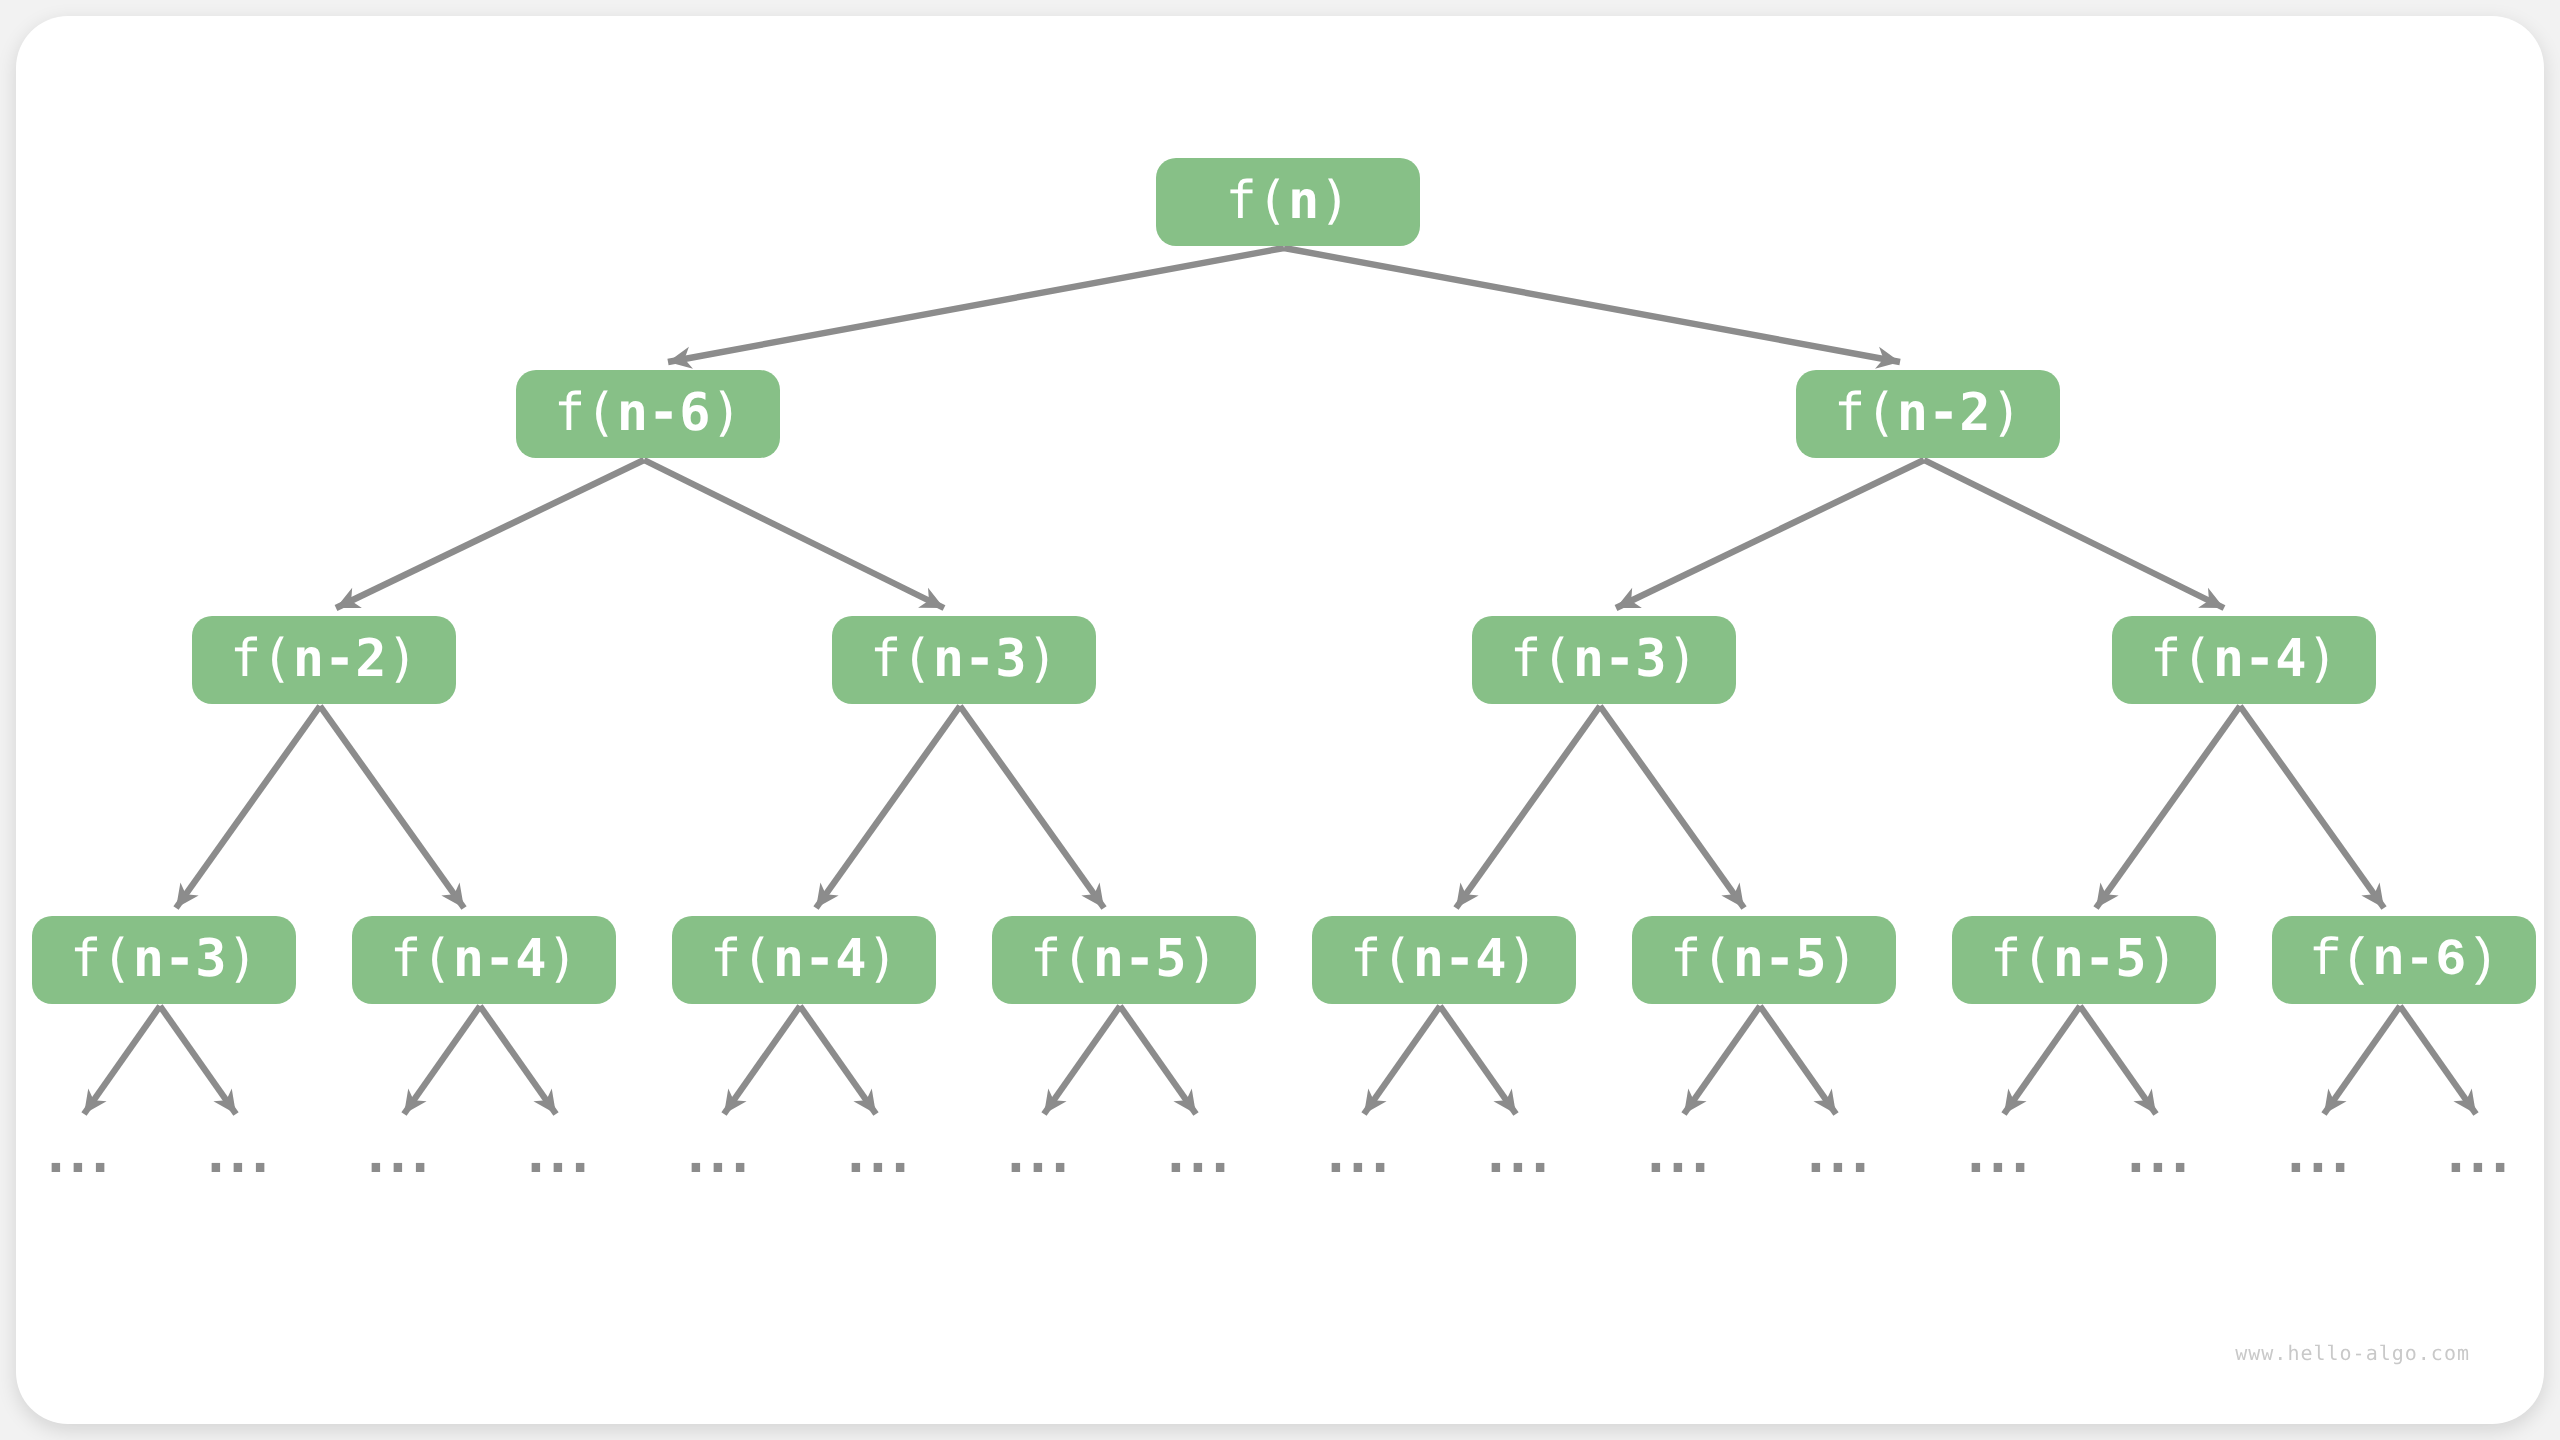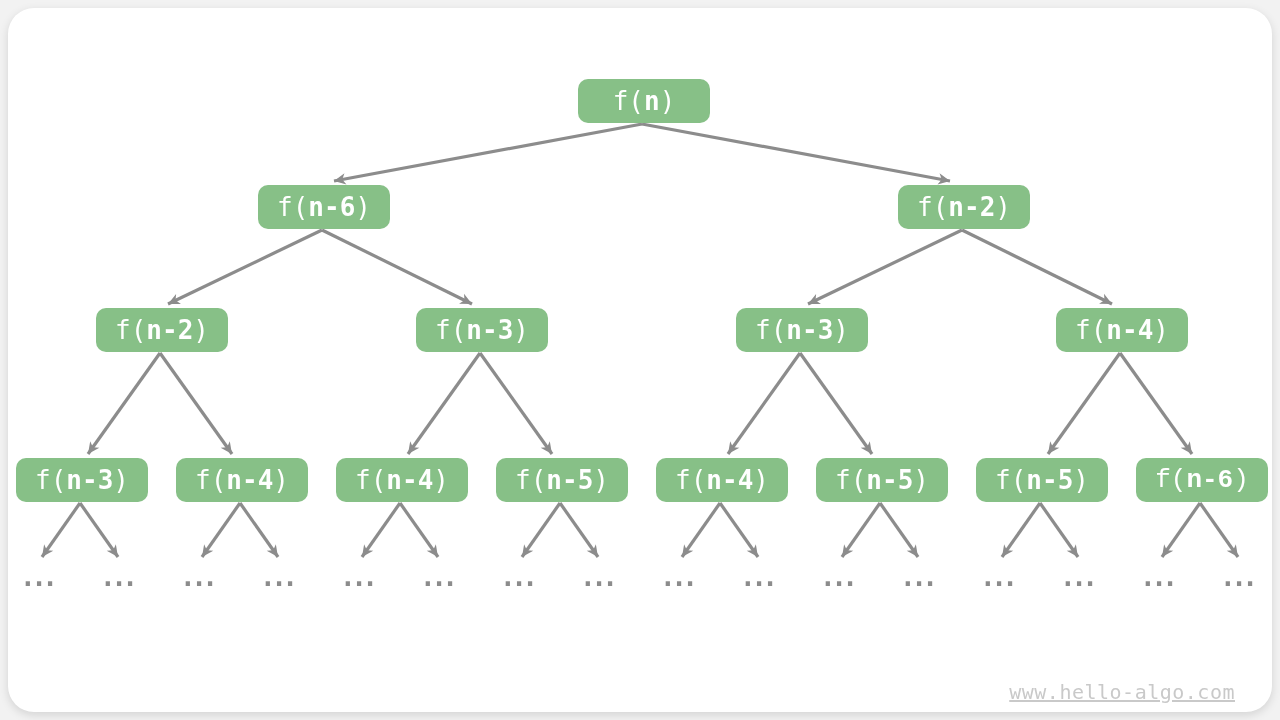--- a/index.html
+++ b/index.html
@@ -50,25 +50,24 @@
     text-align:center;
     color:var(--arrow);
     font-family:"DejaVu Sans","Liberation Sans",sans-serif;
     font-weight:bold;
     font-size:24px;
     letter-spacing:2px;
     line-height:24px;
   }
   .watermark{
     position:absolute;
-    right:45px;bottom:16px;
+    right:45px;bottom:37px;
     color:var(--watermark);
-    font-size:20px;
+    font-size:10px;
     letter-spacing:0.5px;
-    text-decoration:underline;
   }
 </style>
 </head>
 <body>
 
 <div class="card"></div>
 
 <svg class="edges" viewBox="0 0 1280 720">
   <defs>
     <marker id="ah" viewBox="0 0 12 12" refX="11" refY="6" markerWidth="14" markerHeight="14" orient="auto" markerUnits="userSpaceOnUse">

